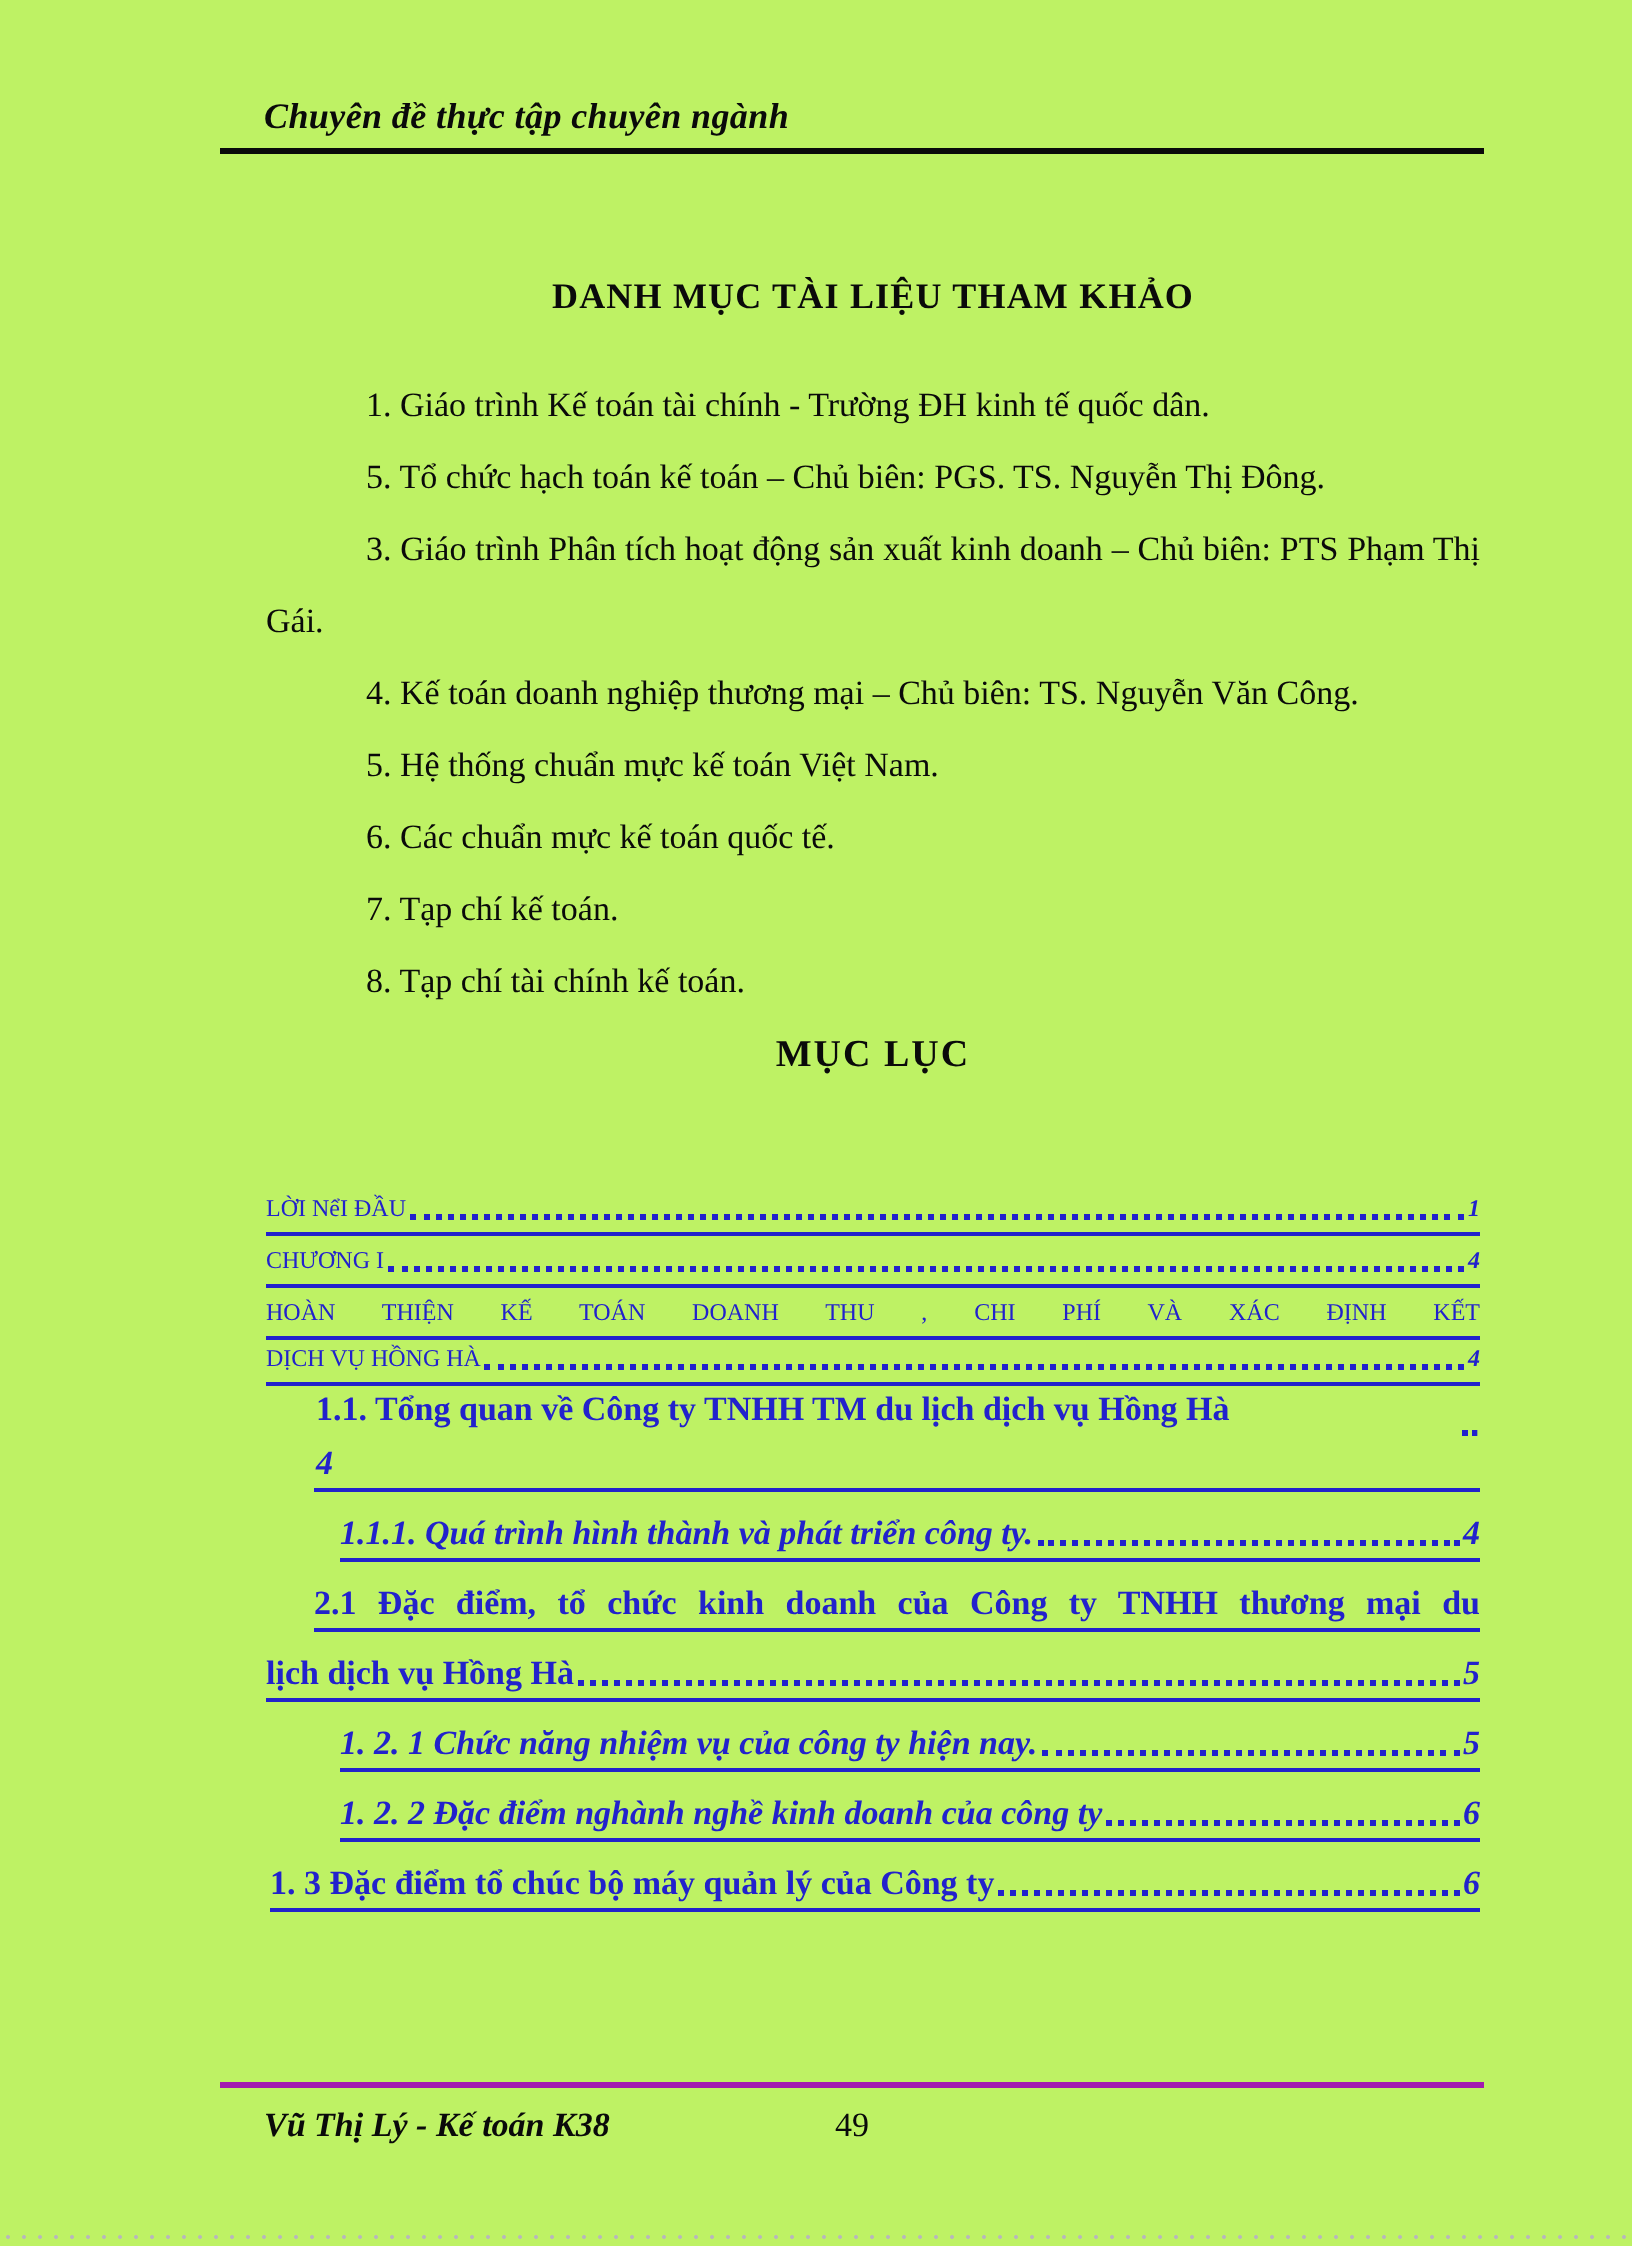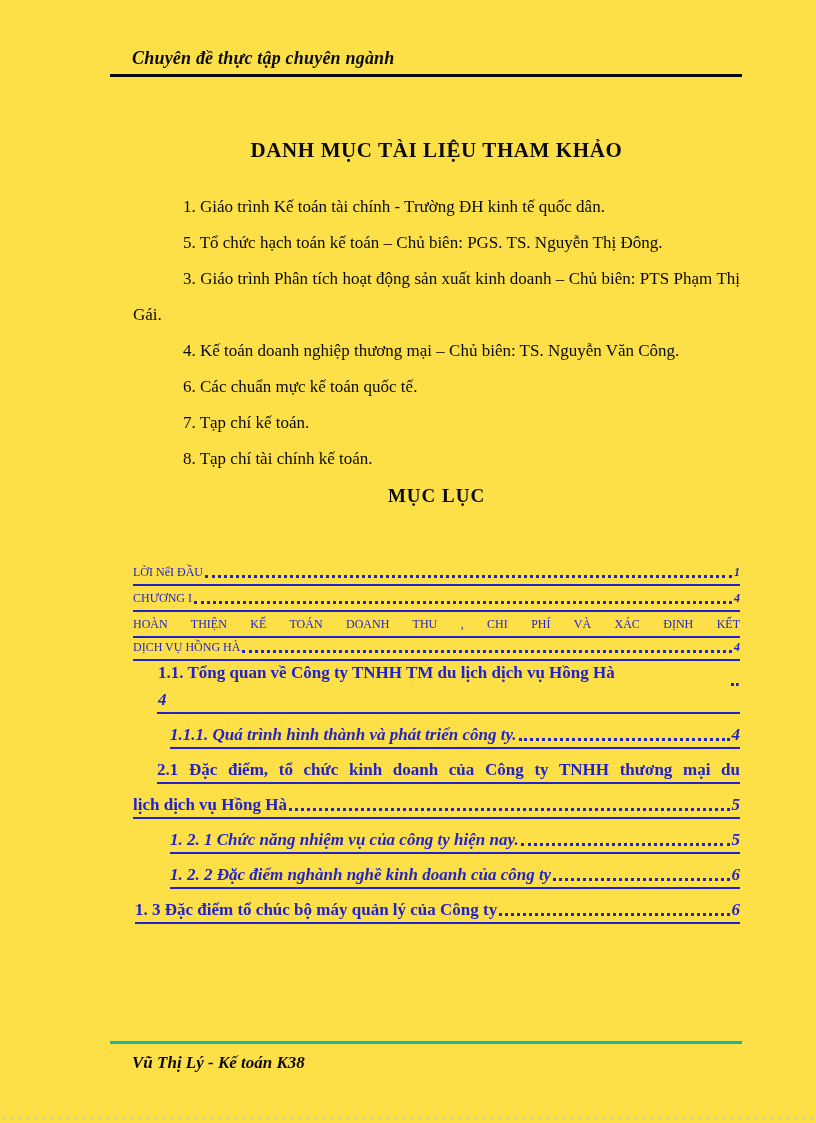--- a/index.html
+++ b/index.html
@@ -1,40 +1,40 @@
 <!DOCTYPE html>
 <html style="--blue: #2222cc;"><head>
 <meta charset="utf-8">
 <style>
   html,body{margin:0;padding:0;background:#ffffff;}
   .page{
     position:relative;
     width:816px;height:1123px;
-    background:#fde047;
+    background:#bef264;
     font-family:"Liberation Serif","DejaVu Serif",serif;
     color:#0a0a0a;
     overflow:hidden;
   }
   
   .header{
     position:absolute;left:110px;top:48px;width:632px;
     border-bottom:3px solid #0a0a0a;
     padding:0 0 5px 22px;
     box-sizing:border-box;
   }
   .header-text{
     font-size:18px;font-weight:bold;font-style:italic;letter-spacing:.2px;
   }
   
   .content{
     position:absolute;left:133px;top:138px;width:607px;
   }
   .doc-title{
     margin:0;text-align:center;
-    font-size:21px;font-weight:bold;letter-spacing:.6px;
+    font-size:18px;font-weight:bold;letter-spacing:.6px;
   }
   .refs{margin-top:26px;}
   .ref{
     margin:0;font-size:17px;line-height:36px;
     text-indent:50px;text-align:justify;
   }
   .toc-title{
     margin:8px 0 0 0;text-align:center;
     font-size:19px;font-weight:bold;letter-spacing:1px;
   }
@@ -63,21 +63,21 @@
   .toc-line.b{font-weight:bold;font-size:17px;line-height:20px;}
   .toc-line.bi{font-weight:bold;font-style:italic;font-size:17px;line-height:20px;}
   .toc-line.sp{margin-top:11px;}
   .toc-line.sp2{margin-top:2px;}
   .ind1{margin-left:24px;flex-direction:column;}
   .ind1b{margin-left:2px;}
   .ind2{margin-left:37px;}
   
   .footer{
     position:absolute;left:110px;top:1041px;width:632px;
-    border-top:3px solid #14b8a6;
+    border-top:3px solid #a21caf;
     padding-top:9px;box-sizing:border-box;
   }
   .footer-author{
     font-size:17px;font-weight:bold;font-style:italic;
     padding-left:22px;
   }
   .footer-page{
     position:absolute;top:9px;left:0;width:100%;
     text-align:center;font-size:17px;
   }
@@ -99,20 +99,21 @@
 
   <div class="content">
 
     <h1 class="doc-title">DANH MỤC TÀI LIỆU THAM KHẢO</h1>
 
     <div class="refs">
       <p class="ref">1. Giáo trình Kế toán tài chính - Trường ĐH kinh tế quốc dân.</p>
       <p class="ref">5. Tổ chức hạch toán kế toán – Chủ biên: PGS. TS. Nguyễn Thị Đông.</p>
       <p class="ref">3. Giáo trình Phân tích hoạt động sản xuất kinh doanh – Chủ biên: PTS Phạm Thị Gái.</p>
       <p class="ref">4. Kế toán doanh nghiệp thương mại – Chủ biên: TS. Nguyễn Văn Công.</p>
+      <p class="ref">5. Hệ thống chuẩn mực kế toán Việt Nam.</p>
       <p class="ref">6. Các chuẩn mực kế toán quốc tế.</p>
       <p class="ref">7. Tạp chí kế toán.</p>
       <p class="ref">8. Tạp chí tài chính kế toán.</p>
     </div>
 
     <h2 class="toc-title">MỤC LỤC</h2>
 
     <div class="toc">
 
       <div class="toc-line">
@@ -173,17 +174,18 @@
         <span class="t">1. 3 Đặc điểm tổ chúc bộ máy quản lý của Công ty</span>
         <span class="leader"></span>
         <span class="pg">6</span>
       </div>
 
     </div>
   </div>
 
   <div class="footer">
     <div class="footer-author">Vũ Thị Lý - Kế toán K38</div>
+    <div class="footer-page">49</div>
   </div>
 
   <div class="page-edge-dots"></div>
 
 </div>
 
 </body></html>

